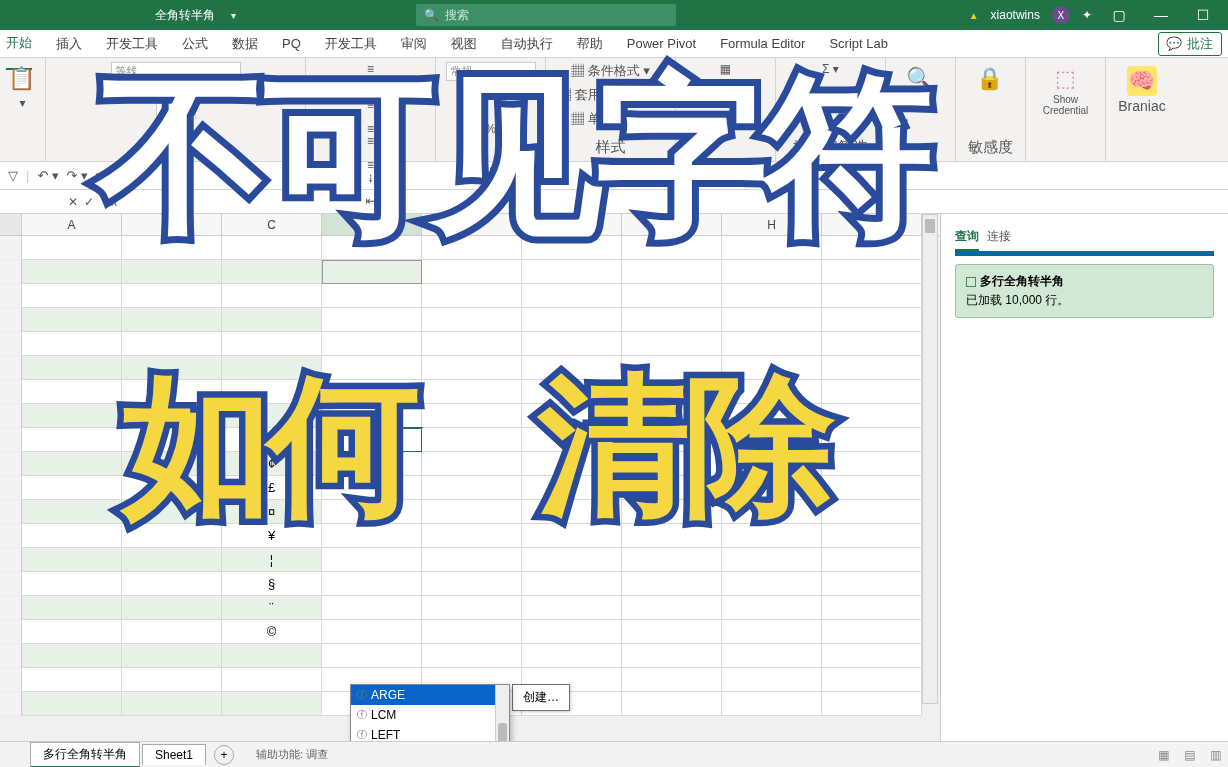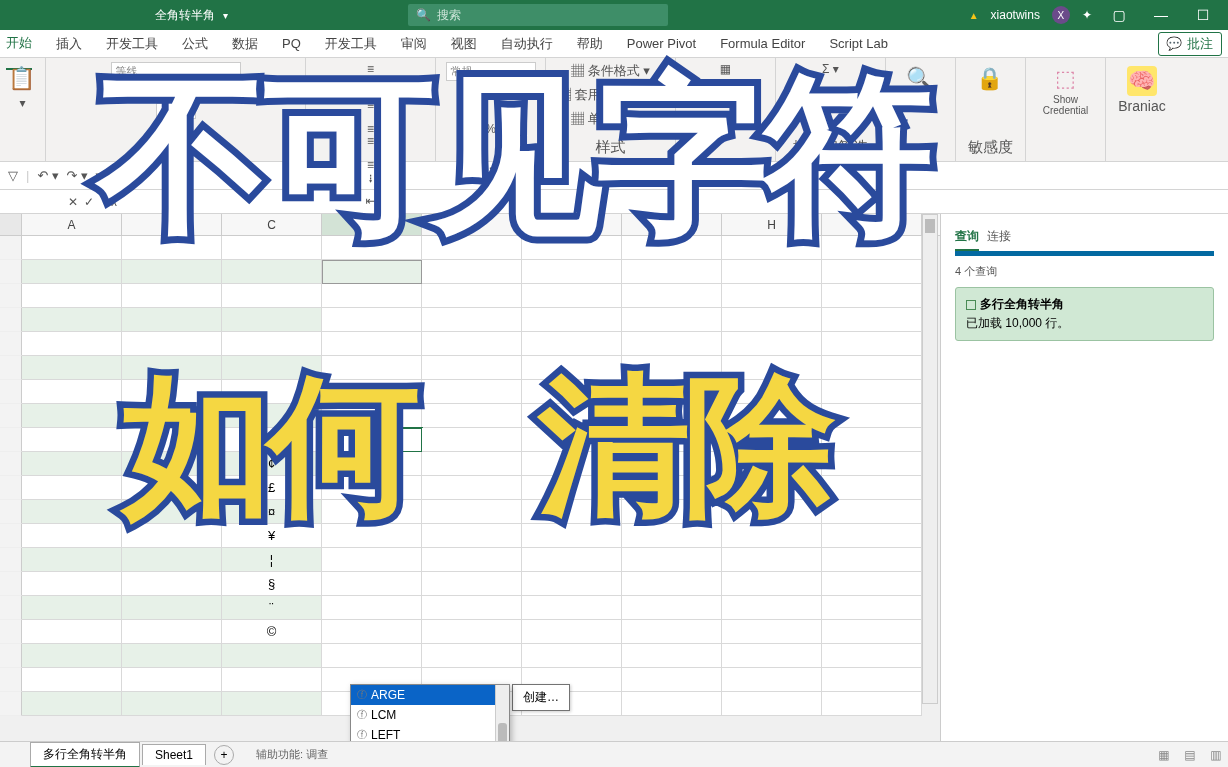--- a/index.html
+++ b/index.html
@@ -1,20 +1,20 @@
 <!DOCTYPE html>
 <html><head>
 <meta charset="utf-8">
 <style>
 * { margin:0; padding:0; box-sizing:border-box; font-family:"Microsoft YaHei","Segoe UI",sans-serif; }
 body { width:1228px; height:767px; background:#f0f0f0; overflow:hidden; position:relative; }
 
 
 .titlebar { height:30px; background:#217346; display:flex; align-items:center; color:#fff; font-size:12px; }
-.titlebar .doc { margin-left:155px; display:flex; align-items:center; gap:8px; }
+.titlebar .doc { margin-left:155px; display:flex; align-items:center; gap:16px; }
 .titlebar .doc .arrow { font-size:10px; }
 .searchbox { margin-left:180px; width:260px; height:22px; background:#3e8e68; display:flex; align-items:center; border-radius:2px; padding:0 8px; gap:6px; color:#cde5d9; }
 .titlebar .right { margin-left:auto; display:flex; align-items:center; gap:12px; padding-right:10px; }
 .titlebar .warn { color:#f5c518; font-size:10px; }
 .titlebar .avatar { width:18px; height:18px; border-radius:50%; background:#6b4b8a; display:flex; align-items:center; justify-content:center; font-size:10px; }
 .titlebar .sysbtn { width:30px; text-align:center; font-size:14px; }
 
 
 .tabs { height:28px; background:#fff; display:flex; align-items:center; gap:24px; padding-left:6px; font-size:13px; color:#444; border-bottom:1px solid #d4d4d4; }
 .tabs .tab { padding:16px 0; cursor:pointer; }
@@ -538,21 +538,20 @@
     <div class="sidehint">创建…</div>
   </div>
 
   <div class="vscroll-grid"></div>
 
   <div class="rightpane">
     <div class="pane-tabs">
       <span class="pt active">查询</span>
       <span class="pt">连接</span>
     </div>
-    <div class="count">4 个查询</div>
     <div class="query-item">
       <div class="qname">
           <span class="sq"></span>
           <span>多行全角转半角</span>
         </div>
       <div>已加载 10,000 行。</div>
     </div>
   </div>
 </div>
 

